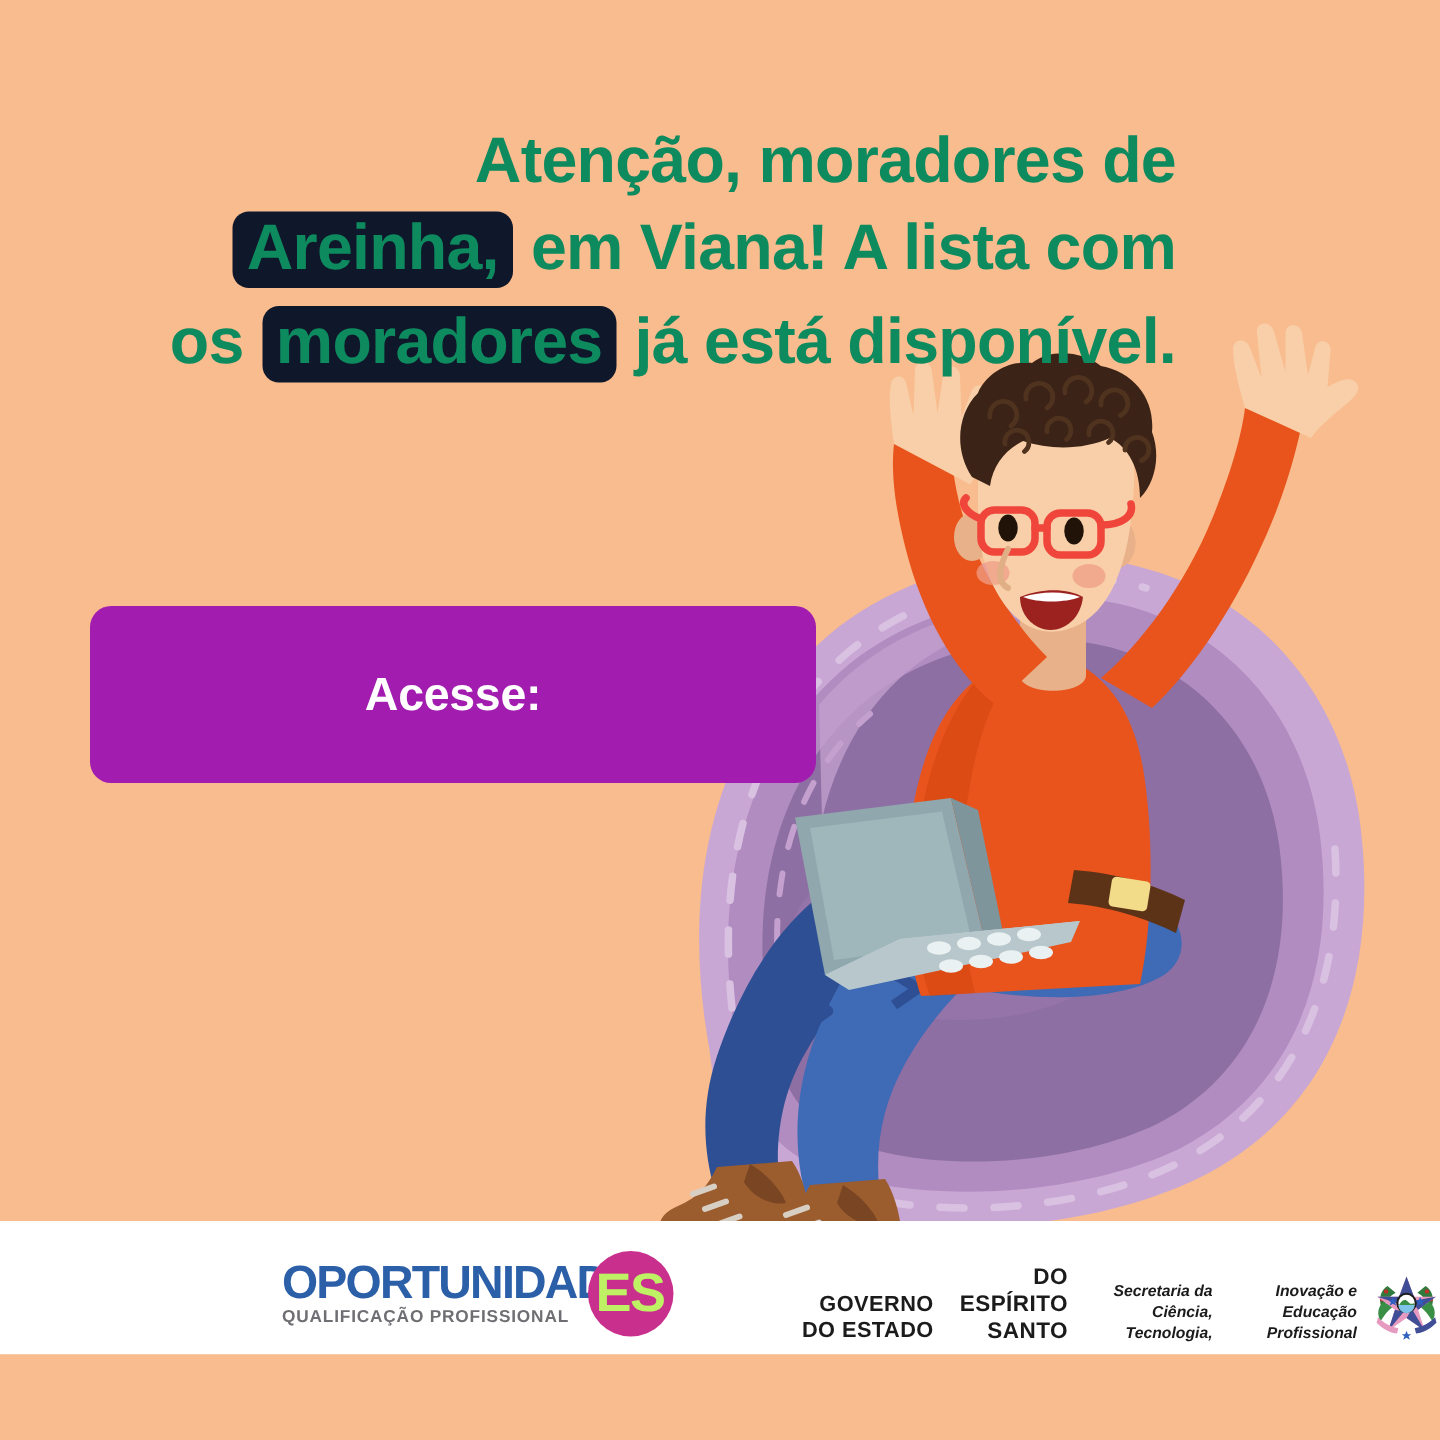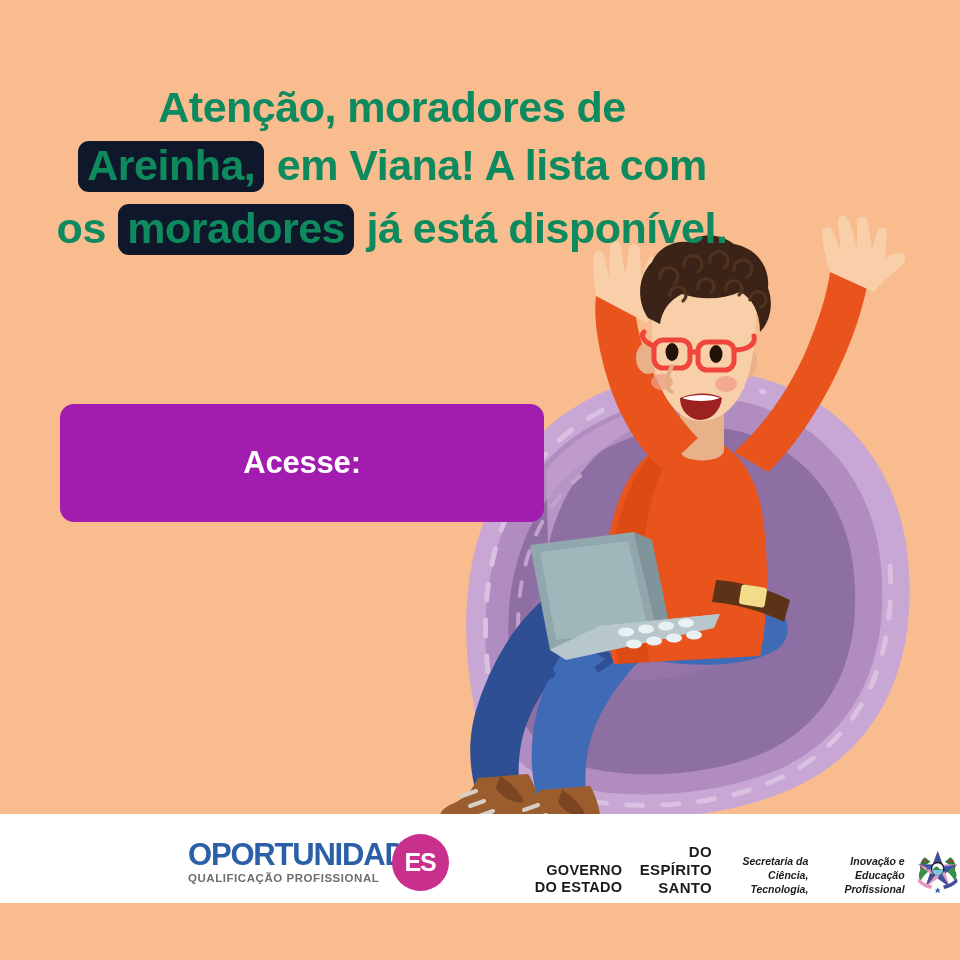--- a/index.html
+++ b/index.html
@@ -17,21 +17,21 @@
     overflow: hidden;
     background: #F8BC8E;
   }
 
   
   .headline {
     position: absolute;
     left: 0;
     top: 86px;
     width: 784px;
-    text-align: center;
+    text-align: right;
     z-index: 40;
     line-height: 1.0;
   }
   .hl-line {
     display: block;
     white-space: nowrap;
     font-weight: bold;
     font-size: 44px;
     letter-spacing: -0.5px;
     color: #0E8A5F;
@@ -147,22 +147,22 @@
   }
   .logo-op-circle {
     width: 57px;
     height: 57px;
     border-radius: 50%;
     background: #C9308E;
     margin-left: -14px;
     display: flex;
     align-items: center;
     justify-content: center;
-    color: #ffffff;
-    font-size: 25px;
+    color: #bef264;
+    font-size: 36px;
     font-weight: bold;
     letter-spacing: -1px;
   }
 
   
   .logo-gov {
     position: absolute;
     left: 527px;
     top: 830px;
     z-index: 70;

